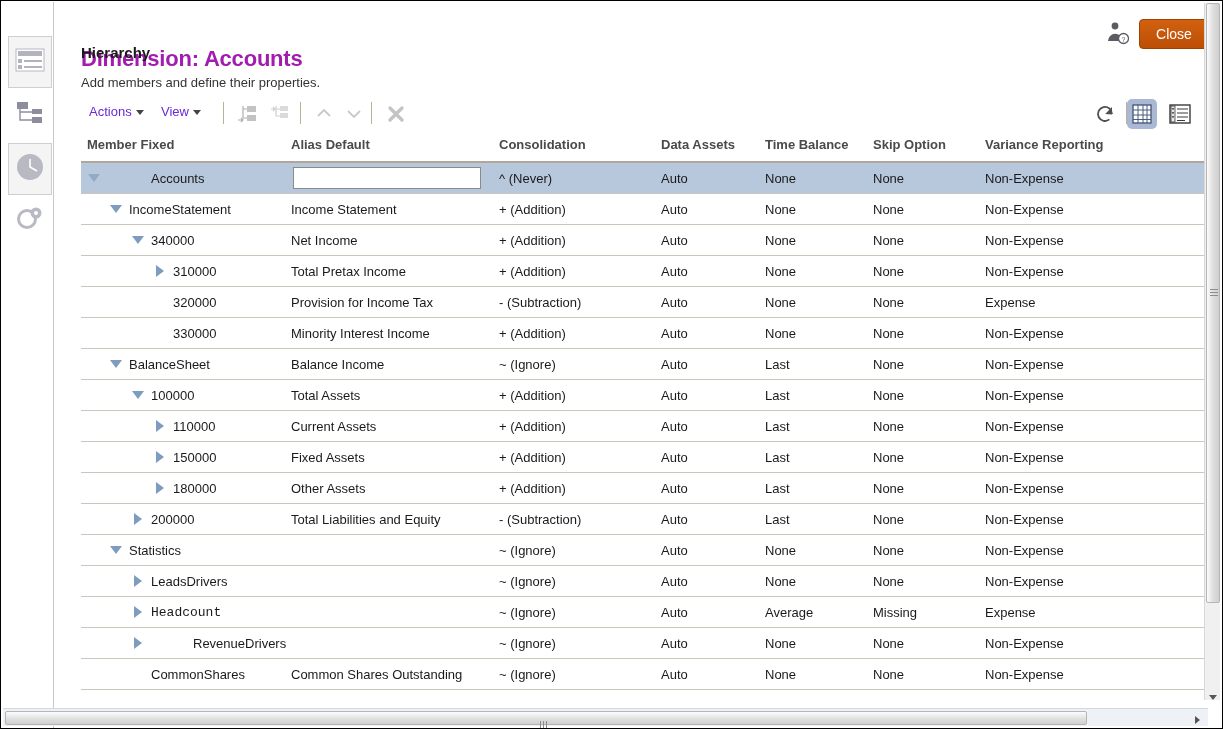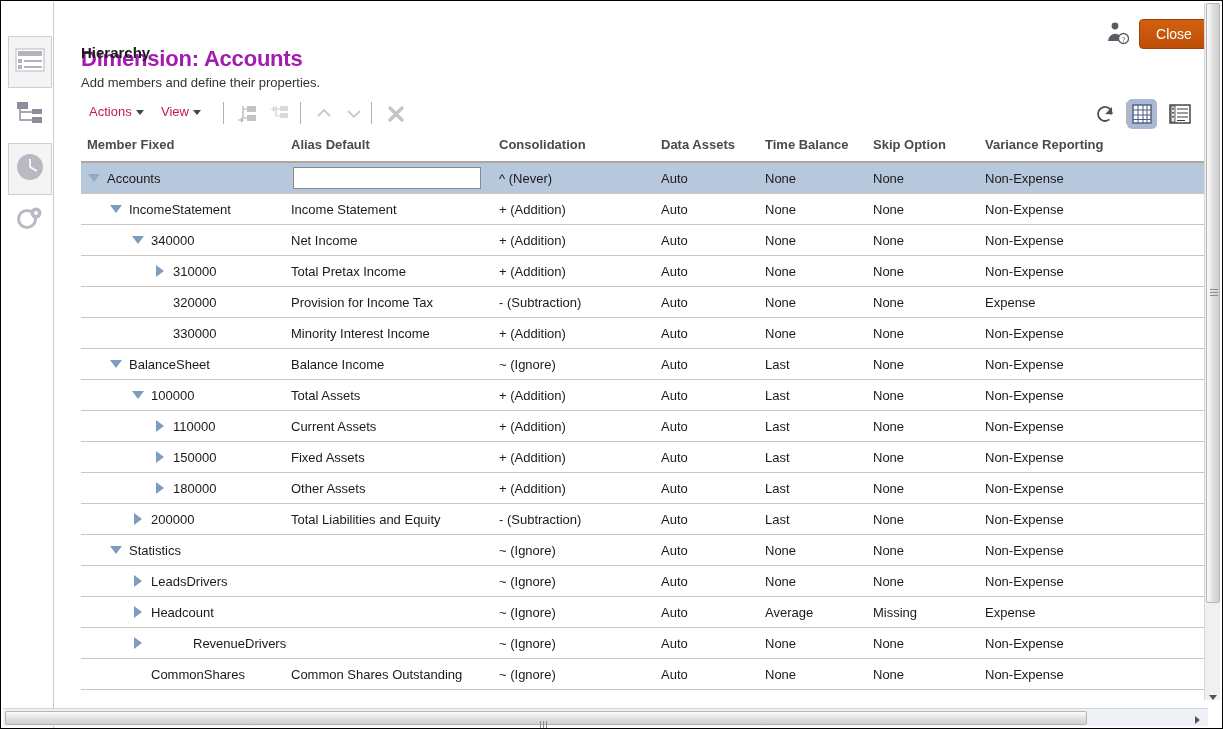--- a/index.html
+++ b/index.html
@@ -88,21 +88,21 @@
     padding: 0;
   }
 
   
   #toolbar {
     position: absolute; left: 26px; top: 99px;
     width: 1128px; height: 28px;
   }
   .menu-btn {
     position: absolute; top: 3px;
-    font-size: 13px; color: #be185d;
+    font-size: 13px; color: #6d28d9;
     cursor: pointer;
     white-space: nowrap;
   }
   .menu-btn .caret {
     display: inline-block;
     margin-left: 4px;
     border-left: 4px solid transparent;
     border-right: 4px solid transparent;
     border-top: 5px solid #444444;
     vertical-align: middle;
@@ -430,21 +430,21 @@
             <th class="c-consol">Consolidation</th>
             <th class="c-storage">Data Assets</th>
             <th class="c-time">Time Balance</th>
             <th class="c-skip">Skip Option</th>
             <th class="c-var">Variance Reporting</th>
           </tr>
         </thead>
         <tbody id="table-body">
             <tr class="row-selected">
               <td class="c-member">
-                <div class="member-cell" style="padding-left: 0px;">
+                <div class="member-cell" style="padding-left: 0px; gap: 44px;">
                   <span class="twisty">
                     <span class="tri-down hollow"></span>
                   </span>
                   <span class="member-label">Accounts</span>
                 </div>
               </td>
               <td class="c-alias"><input class="alias-input" type="text" style=""></td>
               <td class="c-consol"><span>^ (Never)</span></td>
               <td class="c-storage"><span>Auto</span></td>
               <td class="c-time"><span>None</span></td>
@@ -650,21 +650,21 @@
               </td>
               <td class="c-alias"><span></span></td>
               <td class="c-consol"><span>~ (Ignore)</span></td>
               <td class="c-storage"><span>Auto</span></td>
               <td class="c-time"><span>None</span></td>
               <td class="c-skip"><span>None</span></td>
               <td class="c-var"><span>Non-Expense</span></td>
             </tr>
             <tr>
               <td class="c-member">
-                <div class="member-cell" style="padding-left: 44px;">
+                <div class="member-cell" style="padding-left: 44px; font-family: Liberation Mono, monospace;">
                   <span class="twisty">
                     <span class="tri-right"></span>
                   </span>
                   <span class="member-label">Headcount</span>
                 </div>
               </td>
               <td class="c-alias"><span></span></td>
               <td class="c-consol"><span>~ (Ignore)</span></td>
               <td class="c-storage"><span>Auto</span></td>
               <td class="c-time"><span>Average</span></td>

